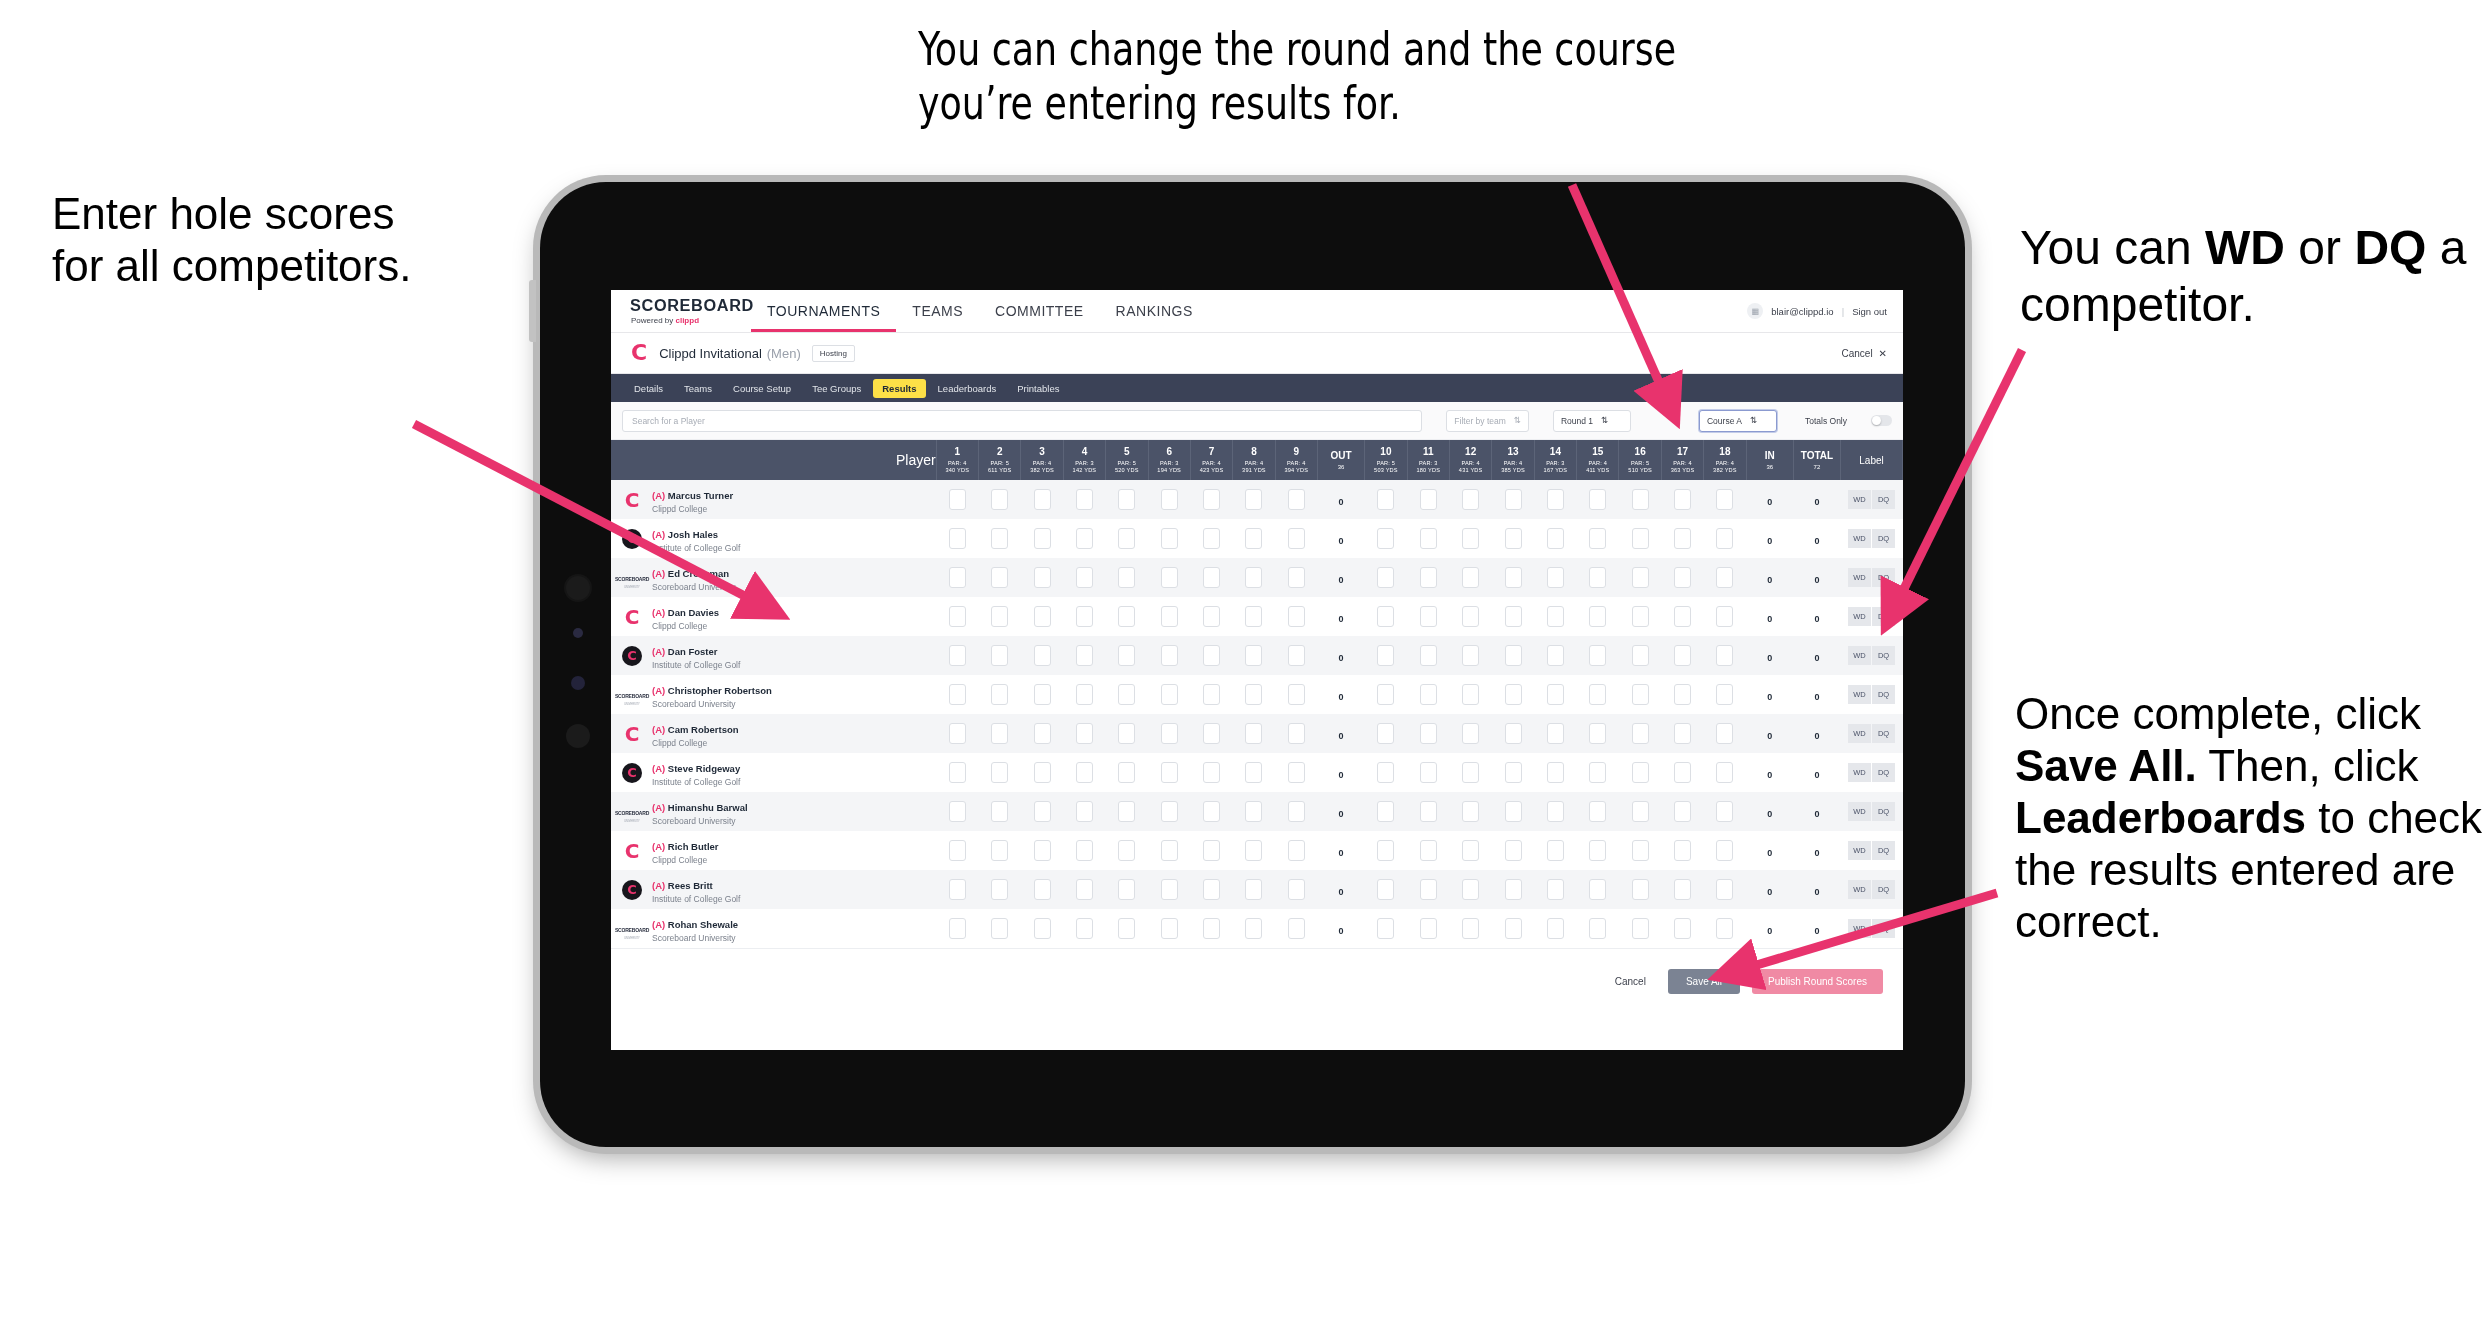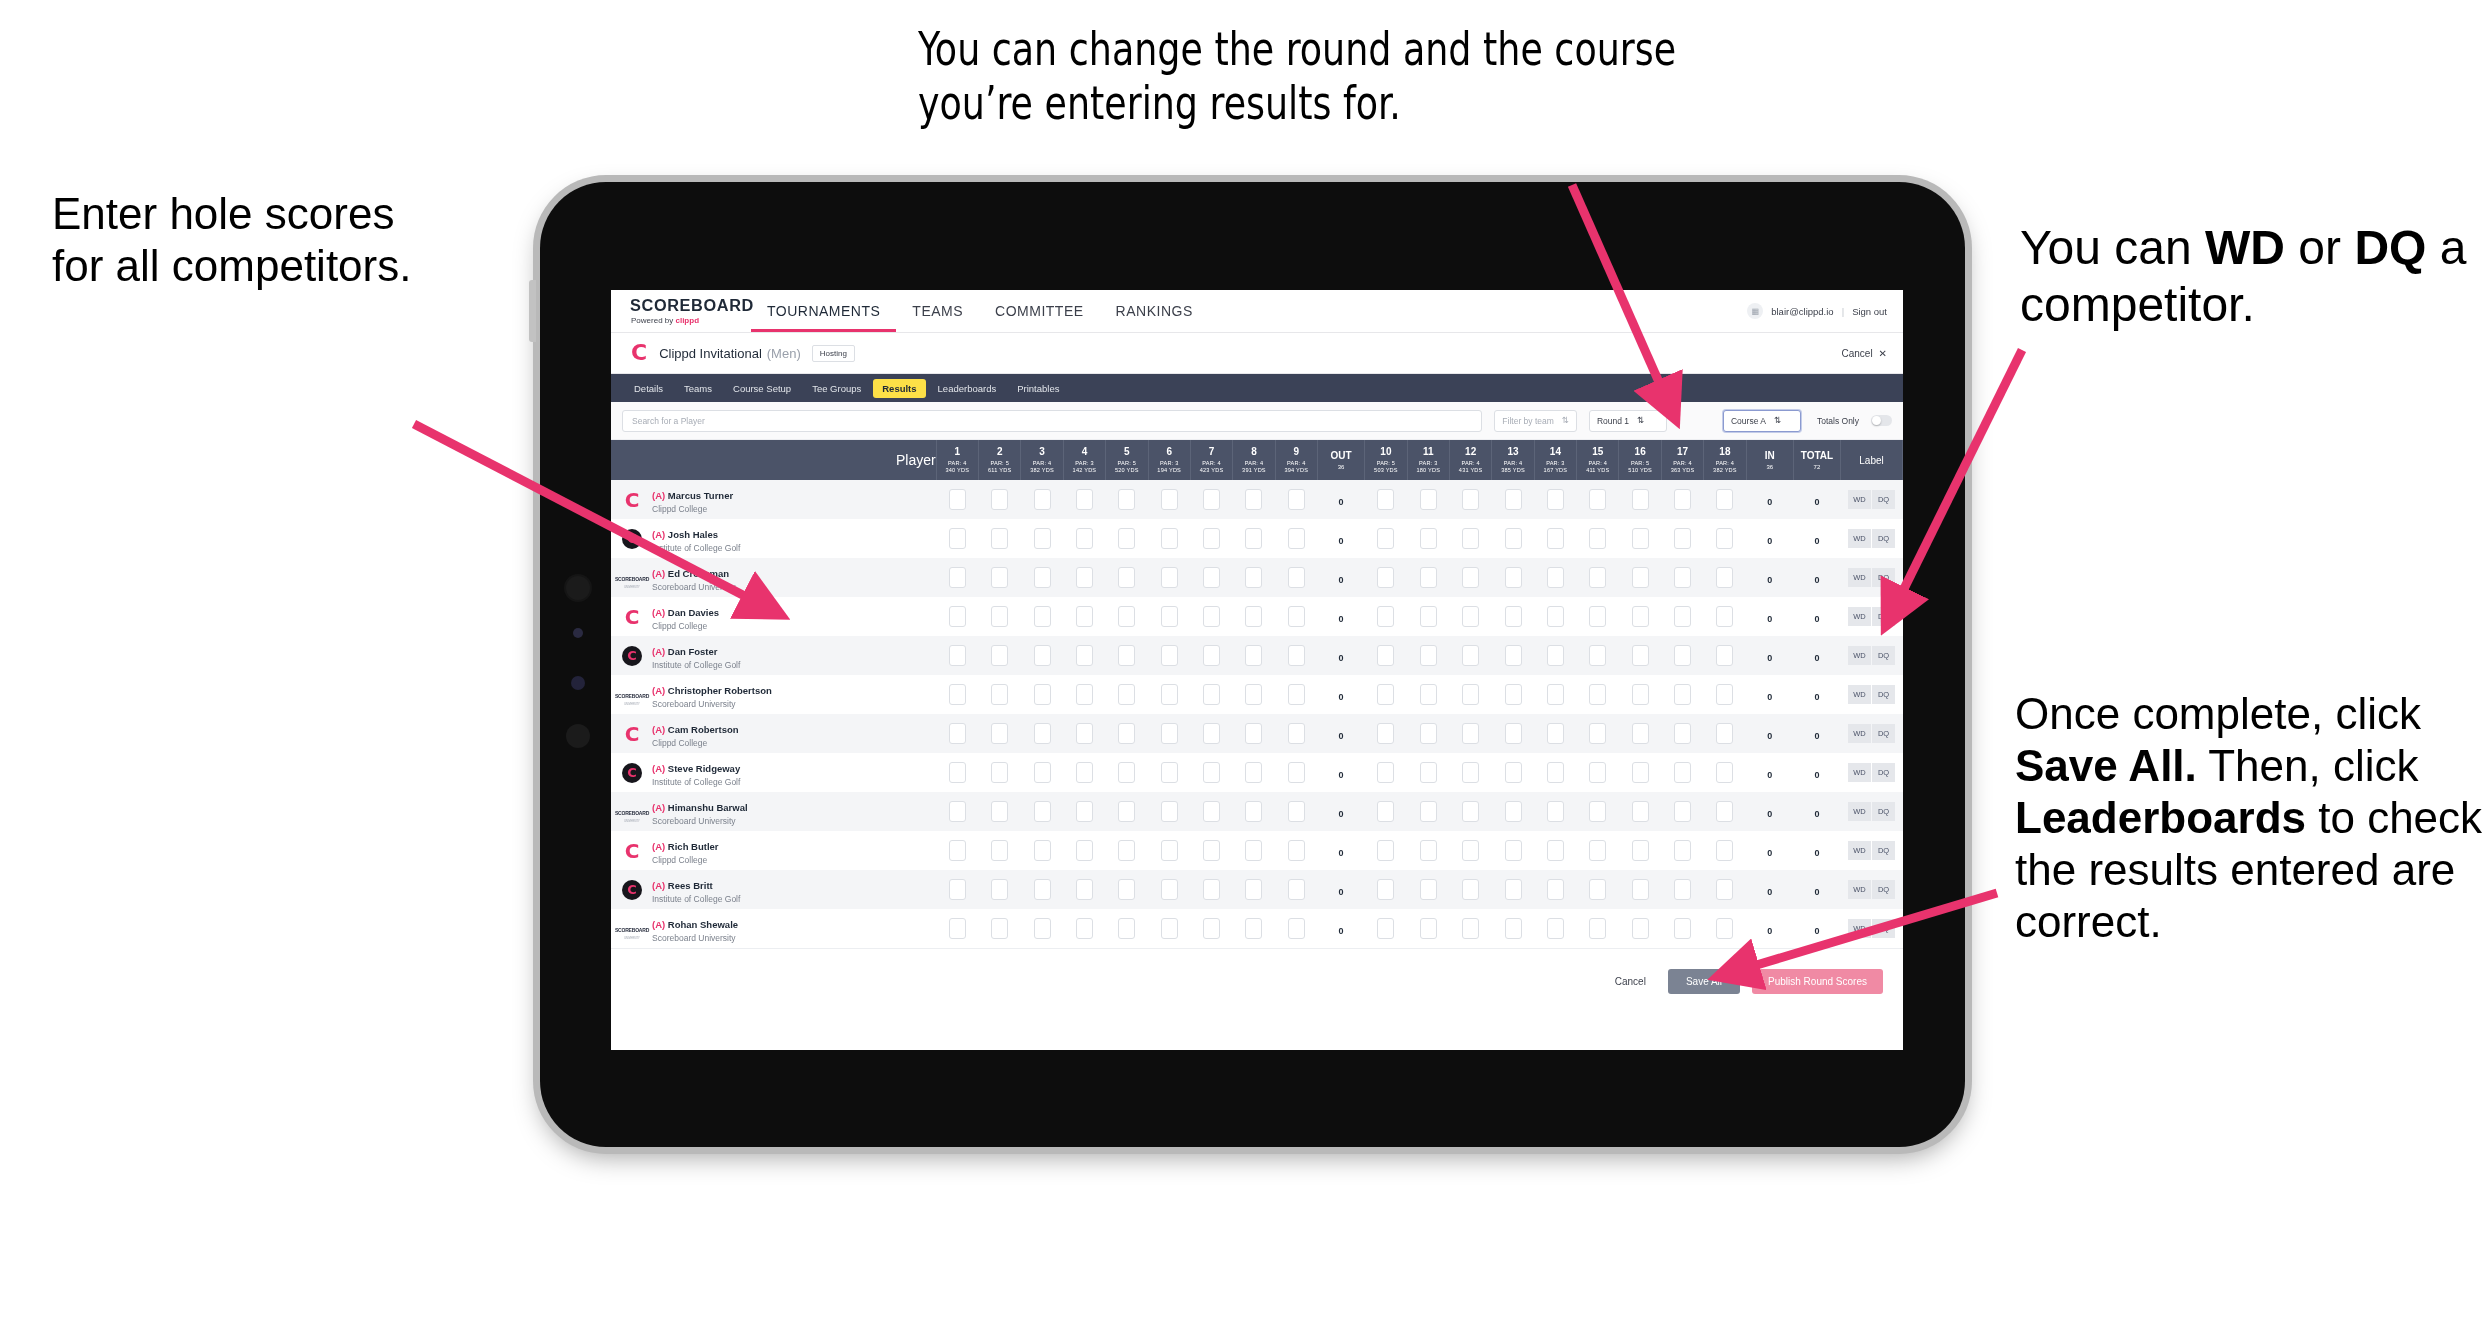--- a/index.html
+++ b/index.html
@@ -71,21 +71,21 @@
             border-radius:2px;padding:3px 7px;background:#fff;}
   .cancelx{margin-left:auto;margin-right:16px;font-size:10px;color:#3b3f4a;display:flex;
            align-items:center;gap:6px;cursor:pointer;}
 
   
   .tabbar{height:28px;background:#3b4257;display:flex;align-items:center;padding-left:14px;gap:3px;}
   .tab{font-size:9.5px;color:#e2e5ea;padding:4px 9px;border-radius:3px;cursor:pointer;}
   .tab.active{background:#fde047;color:#1f2937;font-weight:bold;}
 
   
-  .filterbar{height:37px;background:#fafafb;display:flex;align-items:center;padding:0 11px;gap:12px;
+  .filterbar{height:37px;background:#fafafb;display:flex;align-items:center;padding:0 11px;gap:24px;
              border-bottom:1px solid #edeef1;}
   .search{flex:1;height:20px;border:1px solid #dcdfe4;border-radius:3px;background:#fff;
           display:flex;align-items:center;padding:0 9px;}
   .search span{font-size:8.5px;color:#a7acb5;}
   .selbox{height:20px;border:1px solid #dcdfe4;border-radius:3px;background:#fff;
           display:flex;align-items:center;padding:0 7px;gap:8px;min-width:62px;}
   .selbox.focus{border-color:#8b9ad0;box-shadow:0 0 0 1px #c3cce8;margin-left:44px;}
   .selbox span{font-size:8.5px;color:#3b3f4a;}
   .selbox.ph span{color:#a7acb5;}
   .spin{font-size:7px;color:#8b9099;line-height:.8;}

